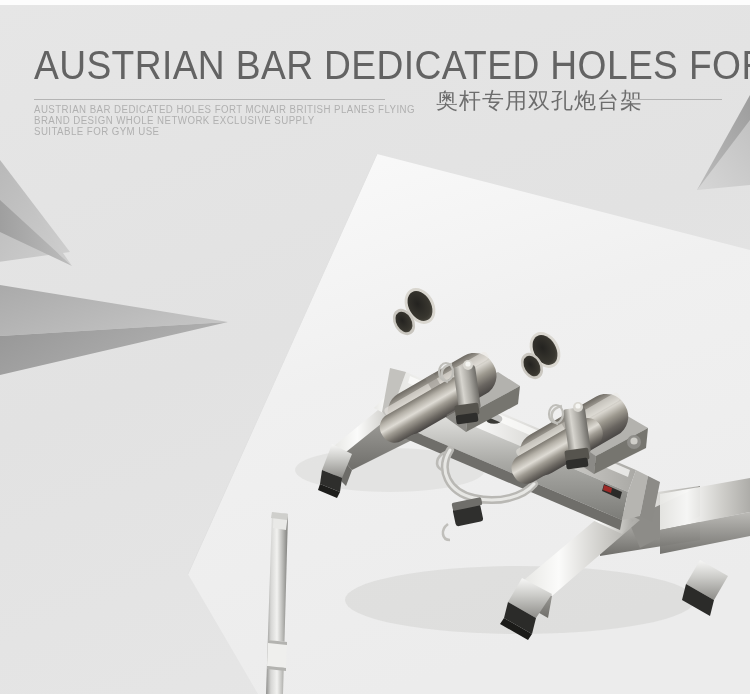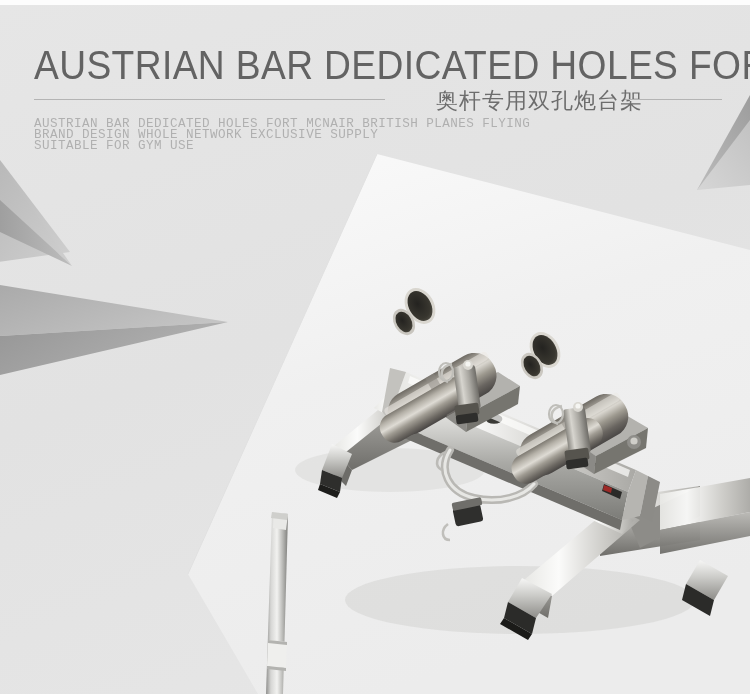--- a/index.html
+++ b/index.html
@@ -67,27 +67,26 @@
     height: 1px;
     background: #b4b4b4;
   }
   .rule-left  { left: 34px;  top: 99px;  width: 351px; }
   .rule-right { left: 625px; top: 99px;  width: 97px;  }
 
   .subtext {
     position: absolute;
     left: 34px;
     top: 104px;
-    font-size: 13px;
+    font-size: 10px;
     line-height: 11.2px;
     color: #b0b0b0;
     letter-spacing: 0.45px;
     white-space: nowrap;
-    font-family: Liberation Mono, monospace;
-    margin-top: 14px;
+    font-family: Liberation Sans, sans-serif;
   }
   .subtext div { transform: scaleX(0.97); transform-origin: left center; }
 
   
   .product {
     position: absolute;
     left: 0; top: 0;
     width: 750px; height: 694px;
     pointer-events: none;
   }

